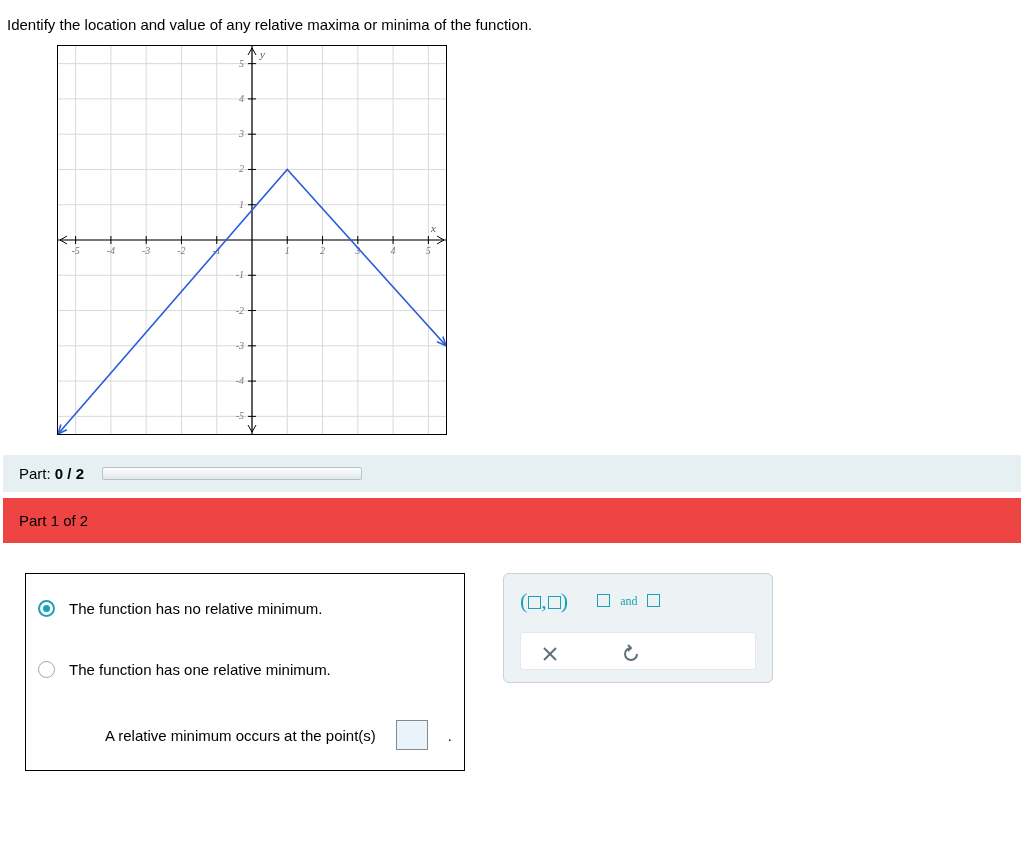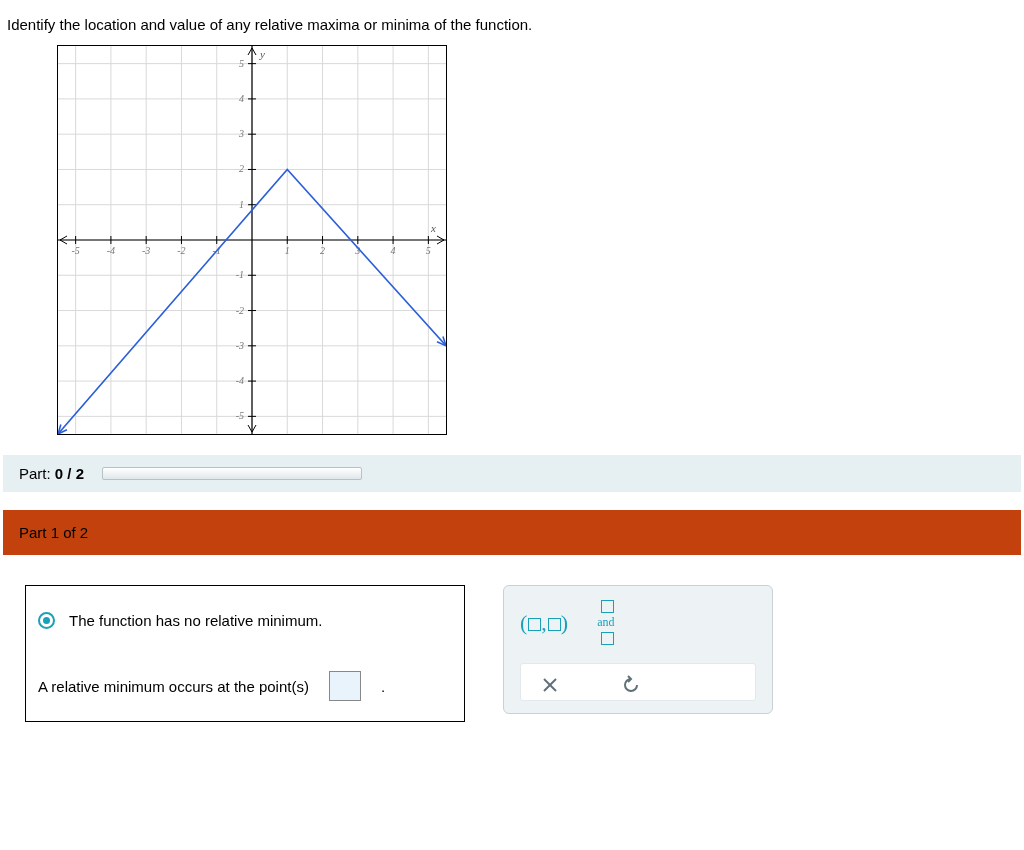--- a/index.html
+++ b/index.html
@@ -29,23 +29,23 @@
     background: linear-gradient(#fff,#dfe7ea);
     border: 1px solid #b7c2c7;
     border-radius: 2px;
     position: relative;
   }
   .progress-bar .fill {
     position: absolute; left:0; top:0; bottom:0; width:0%;
     background:#57a; 
   }
   .part-header {
-    background: #c2410c;
+    background: #ef4444;
     padding: 14px 16px;
-    margin-top: 18px;
+    margin-top: 6px;
   }
   .answer-area {
     display: flex;
     align-items: flex-start;
     gap: 38px;
     margin-top: 30px;
     padding-left: 22px;
   }
   .choices-col { width: 440px; }
   .choices-box {
@@ -67,38 +67,39 @@
   }
   .radio.selected { border: 2px solid #1aa1b8; }
   .radio.selected::after {
     content:""; position:absolute; left:3px; top:3px; width:7px; height:7px;
     border-radius:50%; background:#1aa1b8;
   }
   .fill-row {
     padding: 20px 12px 20px 12px;
     display: flex; align-items: center; gap: 20px;
     flex-wrap: wrap;
+    justify-content: flex-end;
   }
   .blank-box {
     display:inline-block;
     width: 32px; height: 30px;
     border: 1px solid #888;
     background: #e9f3fb;
   }
   .tools-col { width: 270px; }
   .tools-box {
     border: 1px solid #c8d1d5;
     border-radius: 6px;
     background: #edf3f5;
     padding: 14px 16px 12px 16px;
   }
   .tools-top { display:flex; gap:28px; align-items:center; font-family: Georgia, 'Times New Roman', serif;}
   .point-template { color:#1aa1b8; font-size:22px; font-family: Georgia, serif; font-style: normal; letter-spacing:1px;}
   .sq { display:inline-block; width:13px; height:13px; border:1.5px solid #1aa1b8; vertical-align:-1px;}
-  .andtok { color:#1aa1b8; font-size:14px; display:flex; align-items:flex-end; gap:2px;flex-direction:column;}
+  .andtok { color:#1aa1b8; font-size:14px; display:flex; align-items:flex-start; gap:10px;}
   .andtok .txt { font-size:12px; }
   .tools-bot {
     margin-top: 18px;
     display:flex; gap: 60px; justify-content: flex-start;
     padding: 10px 8px 4px 18px;
     background: #fff;
     border-radius: 3px;
     border: 1px solid #e2e8eb;
   }
   .tool-btn {
@@ -206,20 +207,24 @@
 
 <div class="part-header">Part 1 of 2</div>
 
 <div class="answer-area">
   <div class="choices-col">
     <div class="choices-box">
       <div class="choice-row first">
         <span class="radio selected"></span>
         <span>The function has no relative minimum.</span>
       </div>
+      <div class="choice-row">
+        <span class="radio"></span>
+        <span>The function has one relative minimum.</span>
+      </div>
       <div class="fill-row">
         <span>A relative minimum occurs at the point(s)</span>
         <span class="blank-box"></span>
         <span>.</span>
       </div>
     </div>
   </div>
 
   <div class="tools-col">
     <div class="tools-box">

